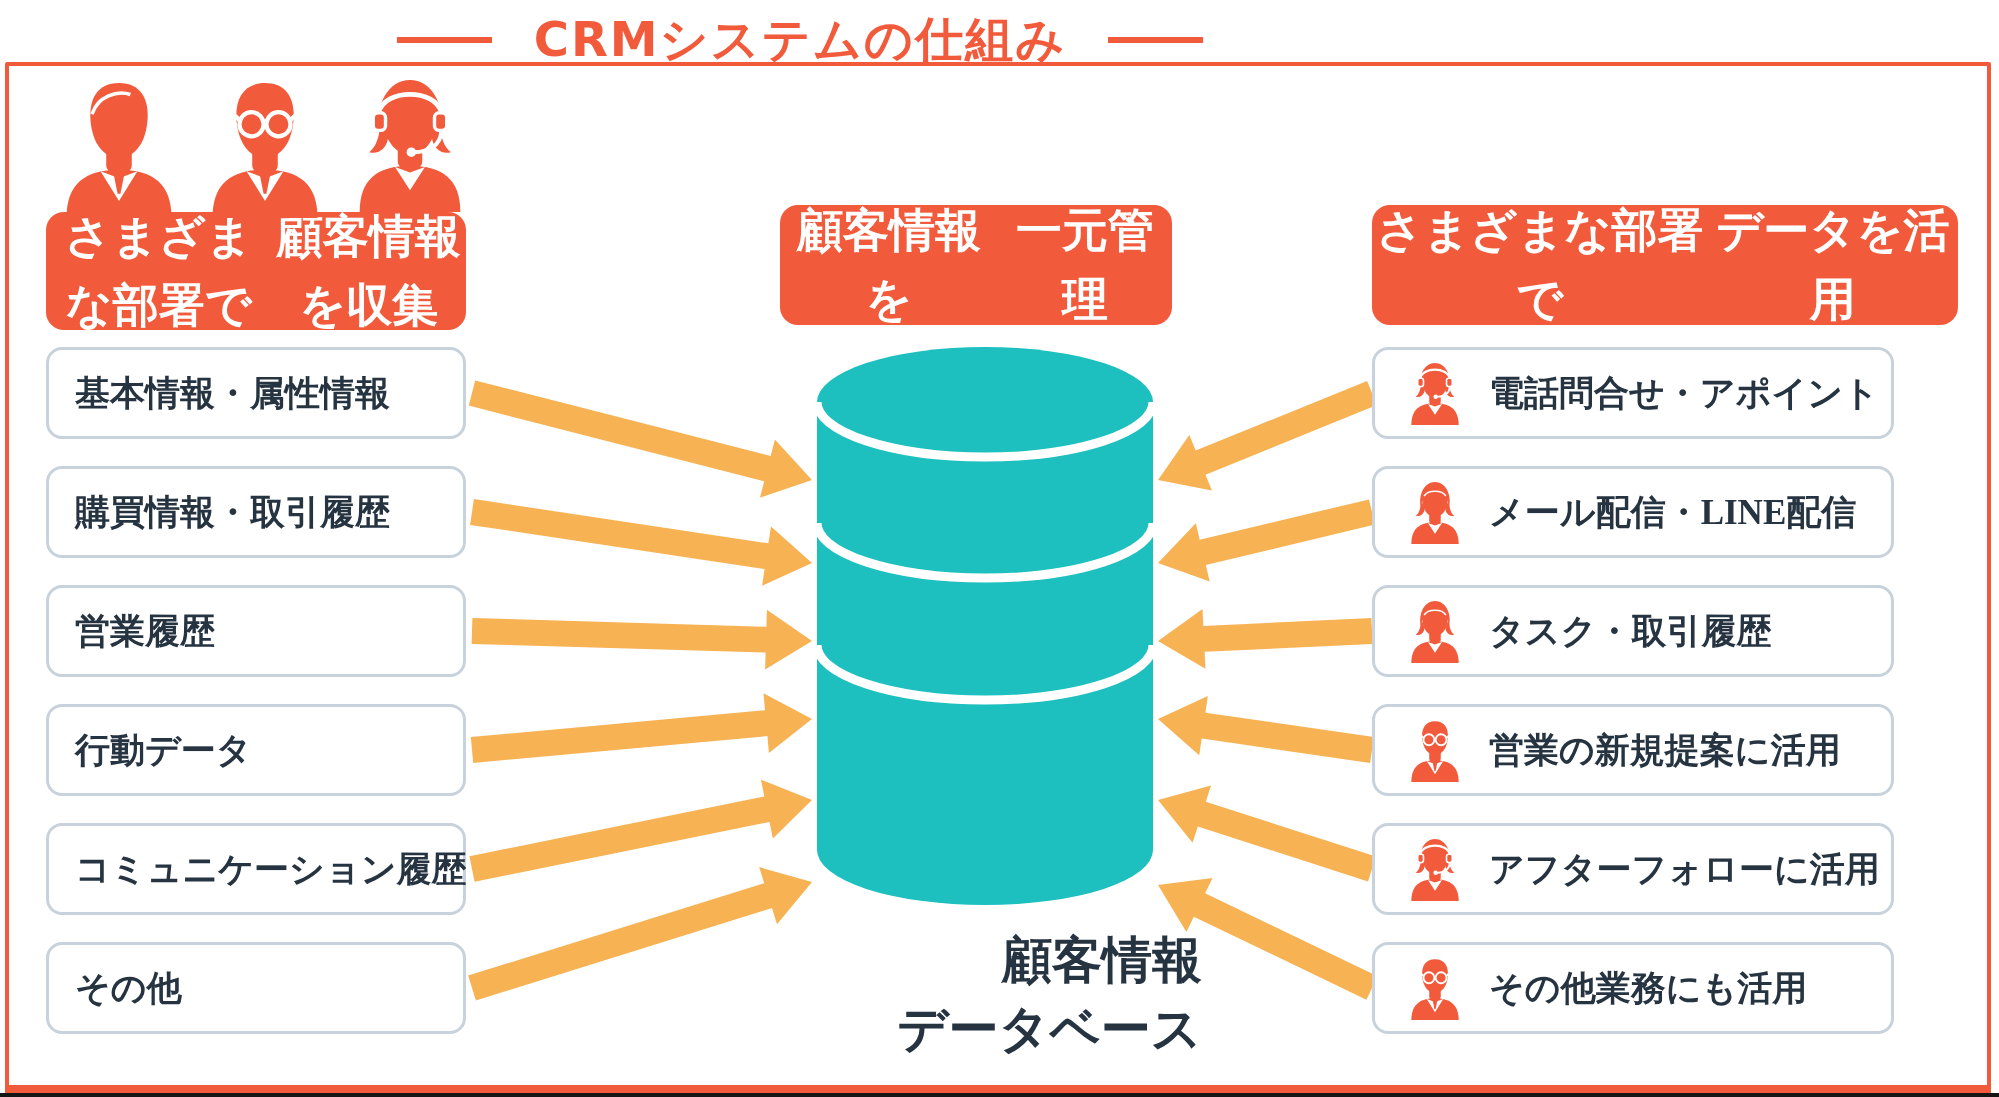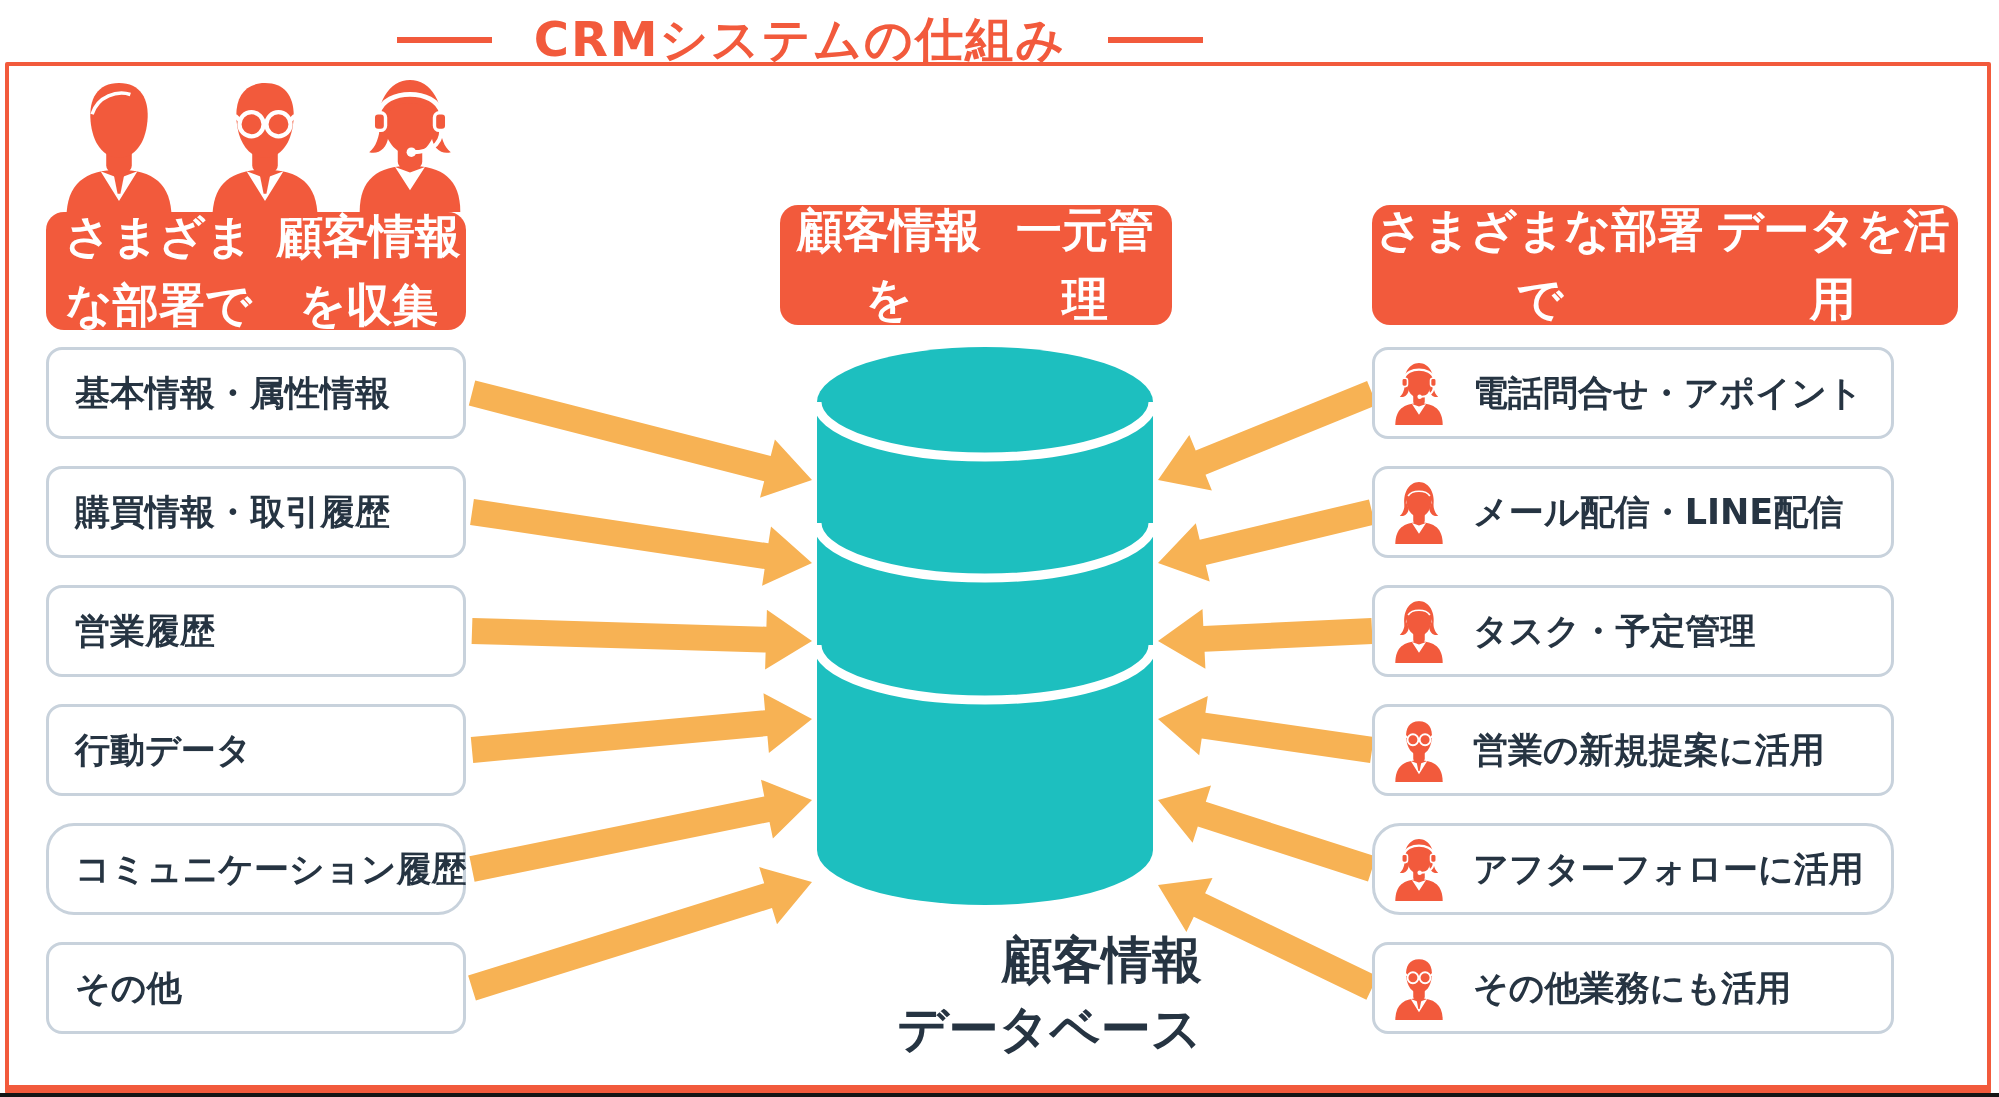--- a/index.html
+++ b/index.html
@@ -47,23 +47,23 @@
   .bust-1{left:6px;}
   .bust-2{left:152px;}
   .bust-3{left:300px;}
   
   .item{
     position:absolute;background:#fff;border:3px solid var(--box-border);
     border-radius:16px;height:92px;display:flex;align-items:center;
     font-size:35px;color:var(--navy);z-index:2;
   }
   .item.left-item {left:46px;width:420px;padding-left:26px;text-align:center;}
-  .item.right-item{left:1372px;width:522px;padding-left:12px;gap:22px;}
+  .item.right-item{left:1372px;width:522px;padding-left:28px;gap:22px;font-family:Liberation Serif, serif;}
   .row-0{top:347px;} .row-1{top:466px;} .row-2{top:585px;}
-  .row-3{top:704px;} .row-4{top:823px;border-radius:28px;} .row-5{top:942px;}
+  .row-3{top:704px;} .row-4{top:823px;} .row-5{top:942px;}
   .item-icon{flex:0 0 auto;width:64px;height:64px;color:var(--accent);display:block;}
   .item-icon svg{width:64px;height:64px;display:block;}
   .item-label{white-space:nowrap;}
   
   .arrow-layer{position:absolute;left:0;top:0;width:1999px;height:1097px;z-index:1;pointer-events:none;}
   .db-svg{position:absolute;left:805px;top:340px;width:360px;height:575px;z-index:1;}
   .db-label{
     position:absolute;left:810px;top:926px;width:392px;text-align:right;
     font-size:50px;line-height:1.38;color:var(--navy);z-index:2;
   }
@@ -216,21 +216,21 @@
         </svg>
       </span>
     <span class="item-label">メール配信・LINE配信</span>
   </div>
   <div class="item right-item row-2">
     <span class="item-icon">
         <svg viewBox="0 0 100 100">
           <use href="#p-woman"></use>
         </svg>
       </span>
-    <span class="item-label">タスク・予定管理</span>
+    <span class="item-label">タスク・取引履歴</span>
   </div>
   <div class="item right-item row-3">
     <span class="item-icon">
         <svg viewBox="0 0 100 100">
           <use href="#p-man-glasses"></use>
         </svg>
       </span>
     <span class="item-label">営業の新規提案に活用</span>
   </div>
   <div class="item right-item row-4">

